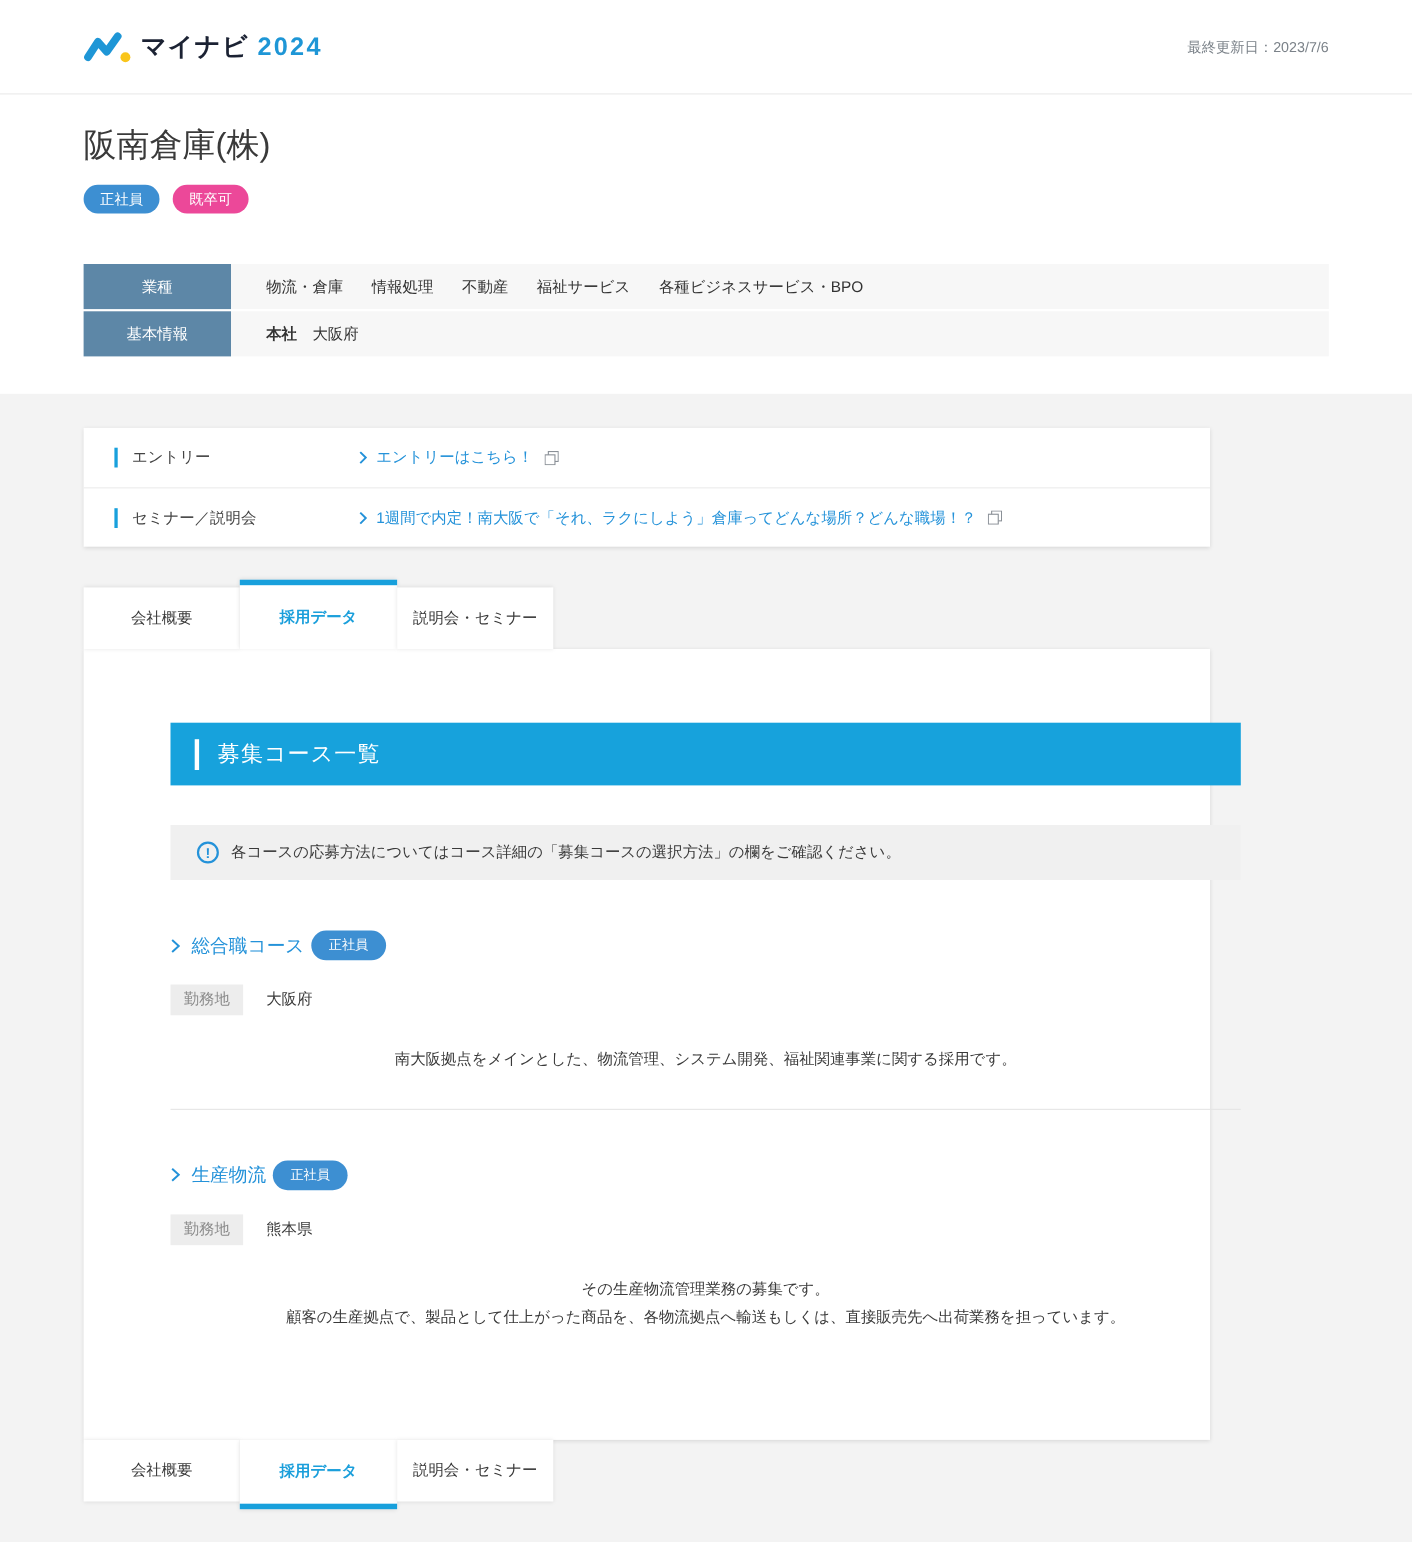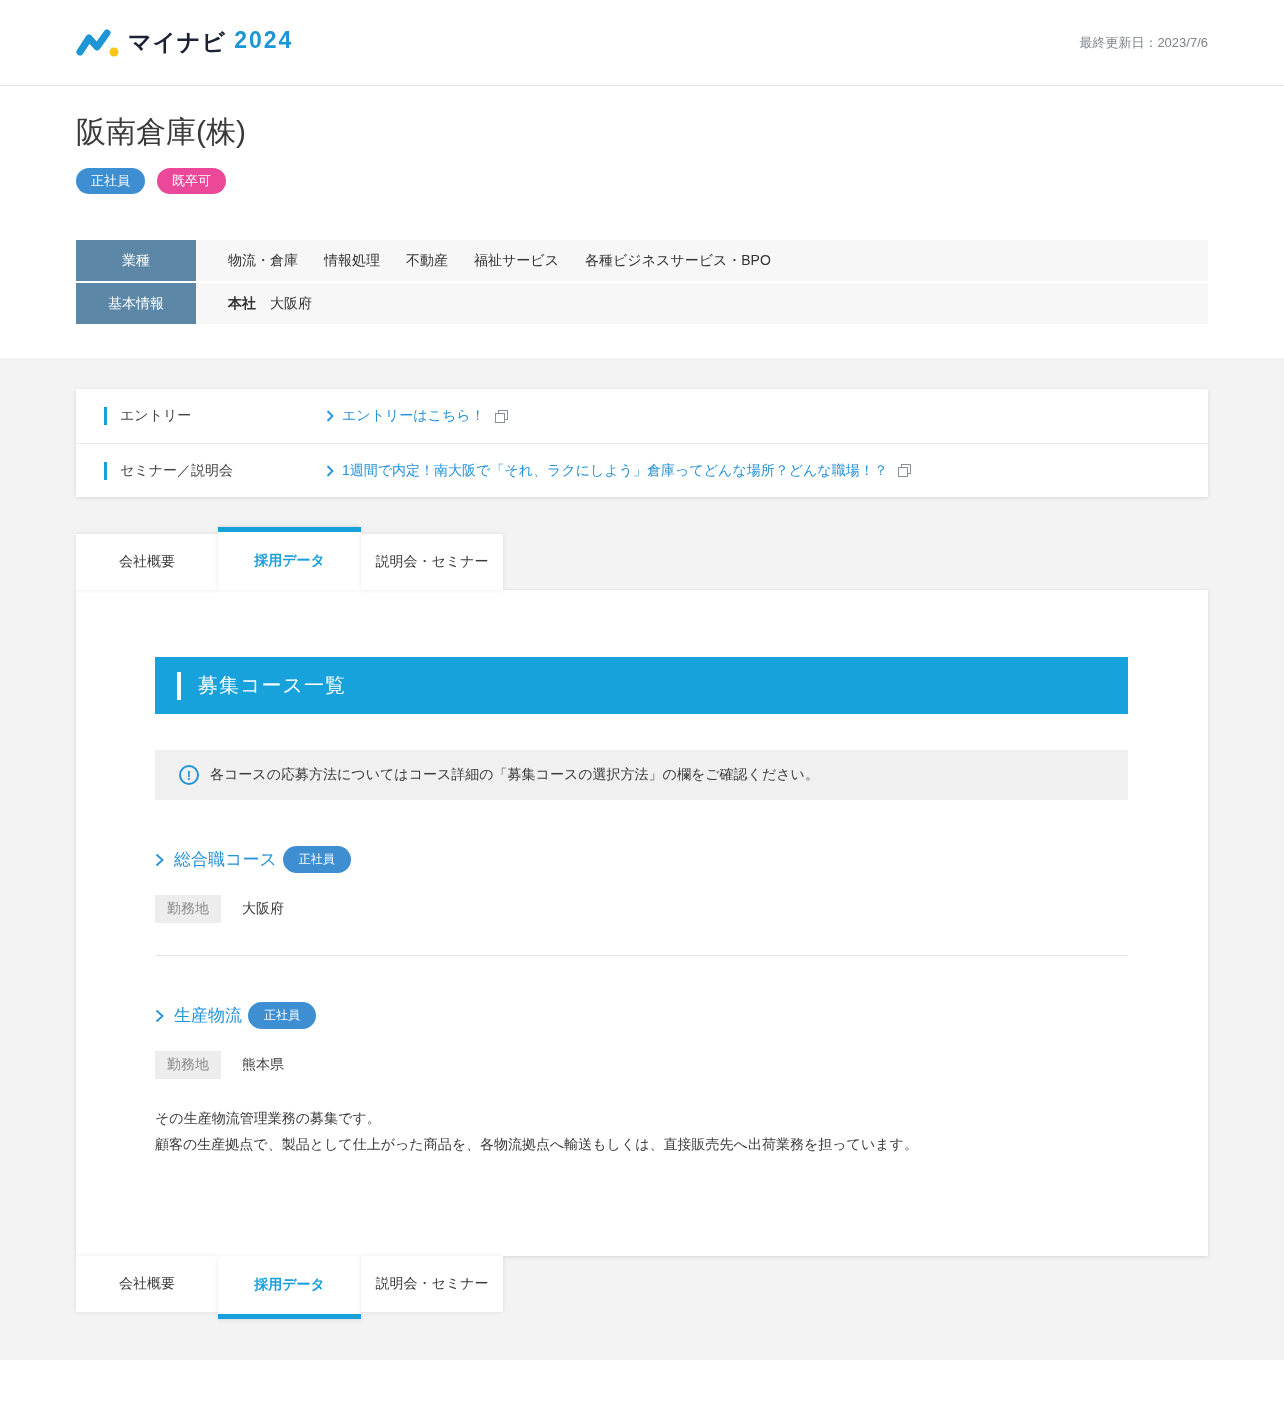--- a/index.html
+++ b/index.html
@@ -4,51 +4,52 @@
 <style>
   * { margin: 0; padding: 0; box-sizing: border-box; }
   html, body { width: 1284px; background: #fff; font-family: "Liberation Sans", "DejaVu Sans", sans-serif; color: #333; }
 
   
   .site-header {
     height: 86px; padding: 0 76px;
     display: flex; align-items: center; justify-content: space-between;
     background: #fff; border-bottom: 1px solid #e4e4e4;
   }
-  .logo { display: flex; align-items: flex-start; gap: 8px; }
+  .logo { display: flex; align-items: center; gap: 8px; }
   .logo-brand { font-size: 23px; font-weight: bold; color: #1b2233; letter-spacing: 1px; }
   .logo-year { font-size: 23px; font-weight: bold; color: #1e96d6; letter-spacing: 2px; }
   .last-updated { font-size: 13px; color: #7b8289; }
 
   
   .hero { background: #fff; padding: 26px 76px 32px; }
   .company-name { font-size: 30px; font-weight: normal; color: #3a3a3a; }
   .badge-row { margin-top: 15px; display: flex; gap: 12px; }
   .pill { display: inline-block; color: #fff; font-size: 13px; padding: 4px 15px; border-radius: 14px; }
   .pill-blue { background: #3d8fd2; }
   .pill-green { background: #ec4899; }
 
   .info-table { margin-top: 46px; width: 1132px; }
   .info-row { display: flex; margin-bottom: 2px; }
   .info-th {
-    width: 120px; min-height: 41px; background: #5d87a7; color: #fff;
+    width: 134px; min-height: 41px; background: #5d87a7; color: #fff;
     display: flex; align-items: center; justify-content: center; font-size: 14px; flex: none;
   }
   .info-td {
     flex: 1; background: #f7f7f7; display: flex; align-items: center;
     padding-left: 32px; font-size: 14px; gap: 26px; text-align: center;
   }
   .info-td .bold-label { font-weight: bold; margin-right: -12px; }
 
   
   .main-gray { background: #f3f3f3; padding: 31px 76px 0; }
 
   .card {
-    width: 1132px; background: #fff;
+    width: 1024px; background: #fff;
     box-shadow: 0 1px 4px rgba(0,0,0,0.12);
+    text-align: center;
   }
   .entry-card .entry-row {
     display: flex; align-items: center; min-height: 54px; padding-left: 28px;
   }
   .entry-card .entry-row + .entry-row { border-top: 1px solid #ebebeb; }
   .entry-label { display: flex; align-items: center; width: 222px; font-size: 14px; color: #444; flex: none; }
   .label-bar { width: 3px; height: 18px; background: #18a0dc; margin-right: 13px; flex: none; }
   .entry-link { display: flex; align-items: center; gap: 8px; color: #2492d9; font-size: 14px; text-decoration: none; cursor: pointer; }
   .chev { flex: none; display: inline-flex; }
   .ext-ic { flex: none; display: inline-flex; margin-left: 2px; }
@@ -215,20 +216,23 @@
               </svg>
           </span>
           <span>総合職コース</span>
         </a>
         <span class="course-badge">正社員</span>
       </div>
       <div class="loc-row">
         <span class="loc-label">勤務地</span>
         <span class="loc-value">大阪府</span>
       </div>
+      <div class="course-desc">
+        <div>南大阪拠点をメインとした、物流管理、システム開発、福祉関連事業に関する採用です。</div>
+      </div>
       <hr class="course-sep">
     </div>
 
     <div class="course">
       <div class="course-head">
         <a class="course-link">
           <span class="chev">
             <svg width="9" height="14" viewBox="0 0 9 14">
                 <polyline points="1.5,1.5 7.5,7 1.5,12.5" fill="none" stroke="#2492d9" stroke-width="1.8"></polyline>
               </svg>

